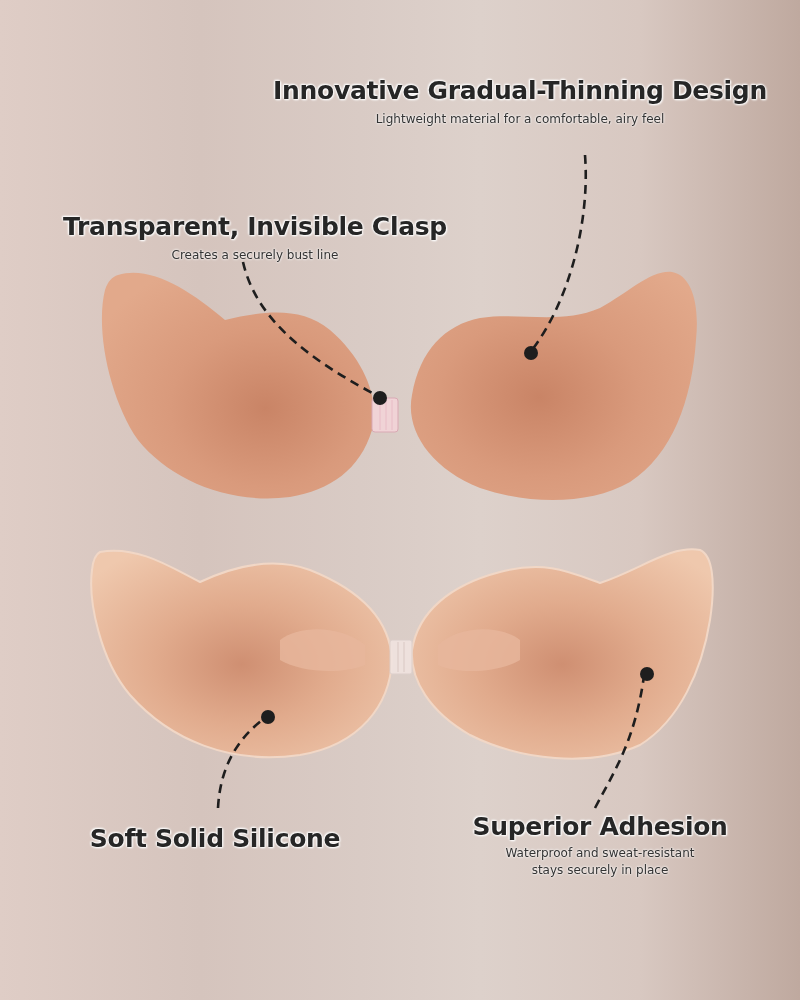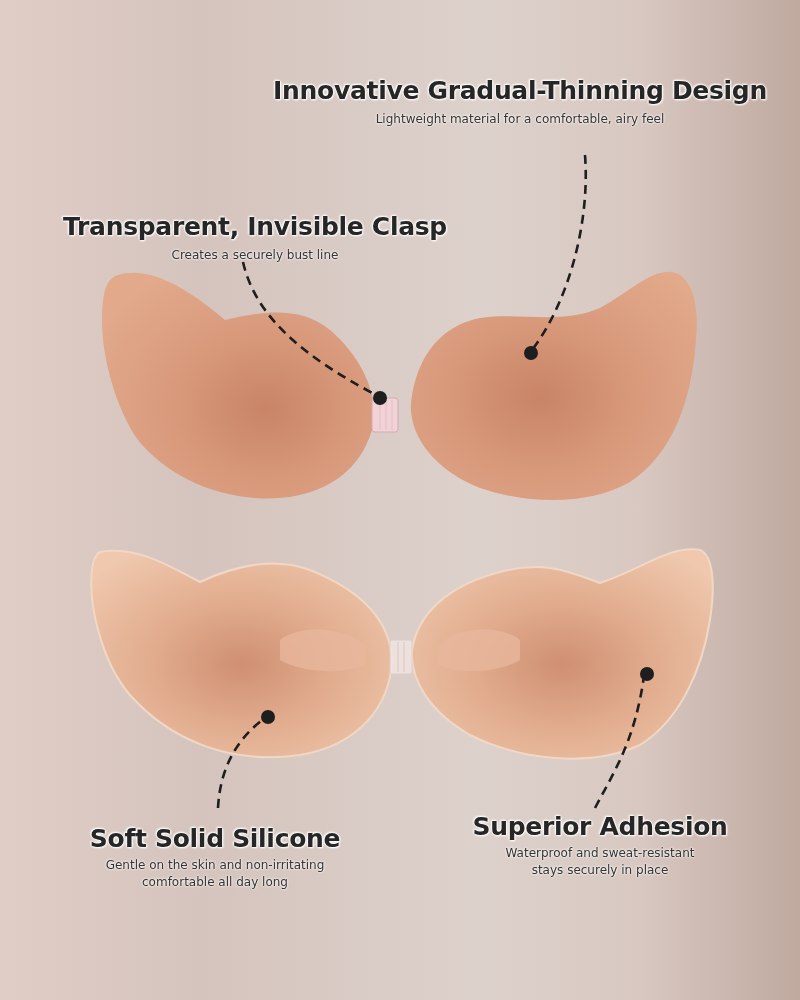--- a/index.html
+++ b/index.html
@@ -80,24 +80,20 @@
   <div class="sub">Lightweight material for a comfortable, airy feel</div>
 </div>
 
 <div class="callout" style="left:40px; top:212px; width:430px;">
   <div class="title">Transparent, Invisible Clasp</div>
   <div class="sub">Creates a securely bust line</div>
 </div>
 
 <div class="callout" style="left:10px; top:812px; width:410px;margin-top:12px;">
   <div class="title">Soft Solid Silicone</div>
-  <div class="sub" style="margin-top:4px;">
-    <div>Gentle on the skin and non-irritating</div>
-    <div>comfortable all day long</div>
-  </div>
 </div>
 
 <div class="callout" style="left:395px; top:812px; width:410px;">
   <div class="title">Superior Adhesion</div>
   <div class="sub" style="margin-top:4px;">
     <div>Waterproof and sweat-resistant</div>
     <div>stays securely in place</div>
   </div>
 </div>
 

